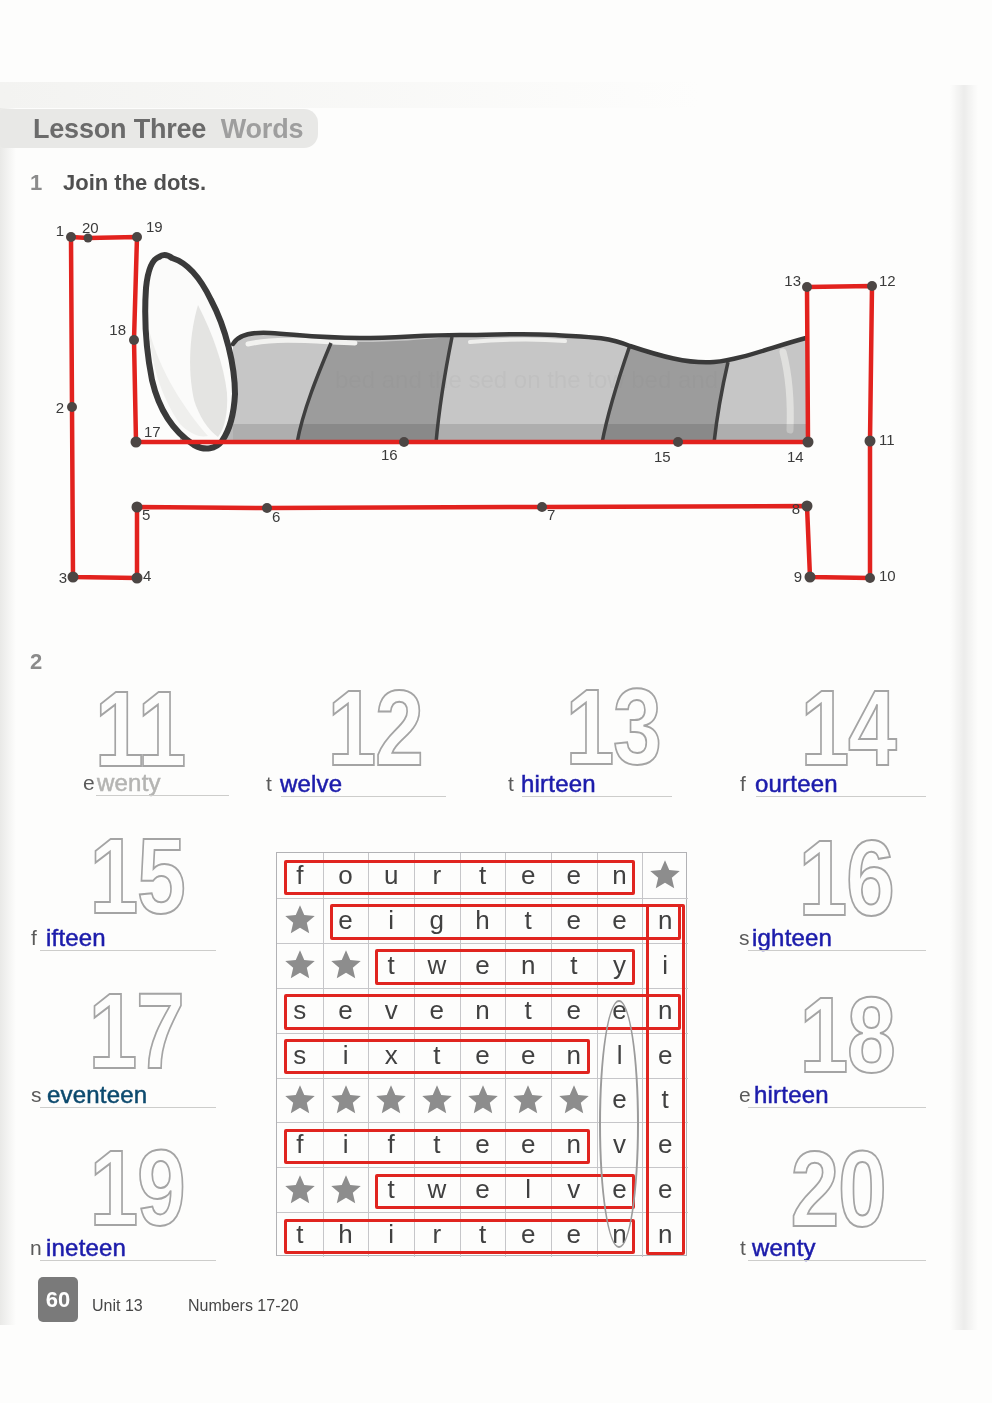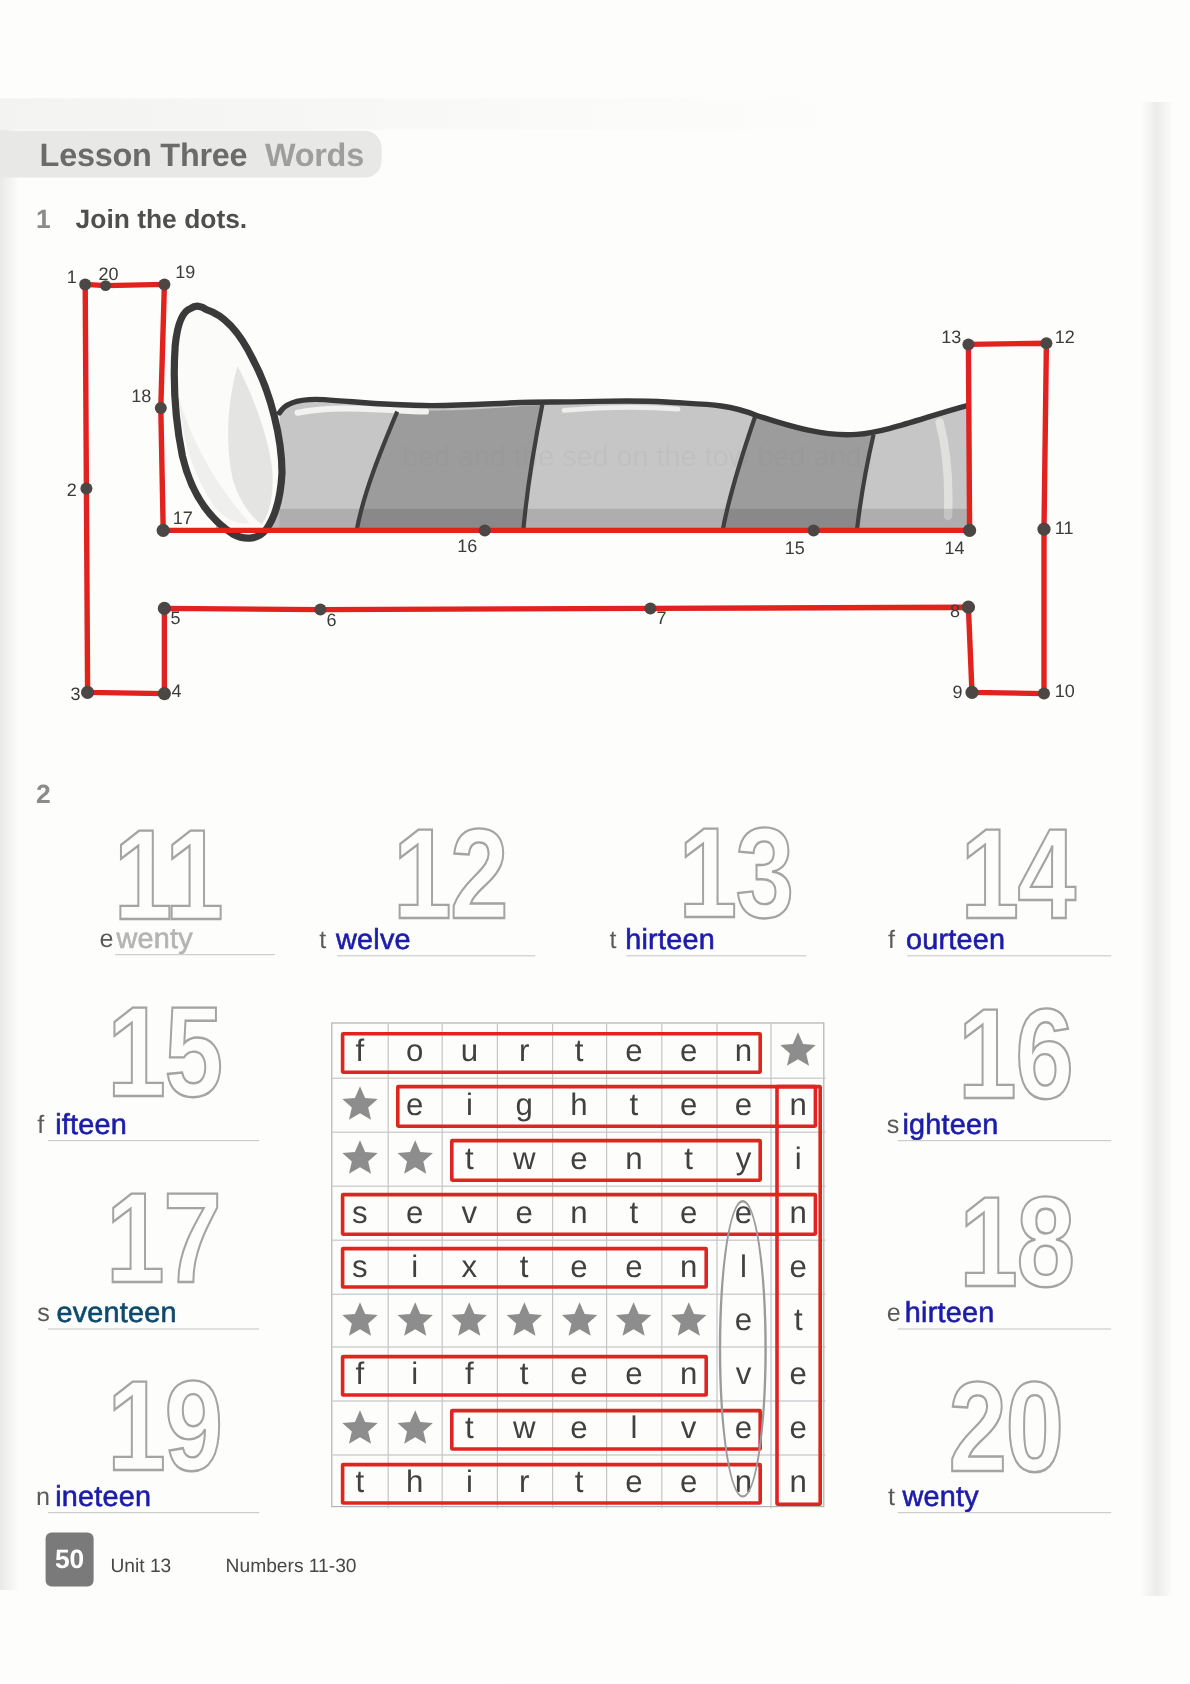--- a/index.html
+++ b/index.html
@@ -300,15 +300,15 @@
       <div class="rr" style="left:98.3px;top:96.3px;width:260.0px;height:35.4px"></div>
       <div class="rr" style="left:7.0px;top:141.2px;width:397.0px;height:35.4px"></div>
       <div class="rr" style="left:7.0px;top:186.1px;width:305.7px;height:35.4px"></div>
       <div class="rr" style="left:7.0px;top:275.9px;width:305.7px;height:35.4px"></div>
       <div class="rr" style="left:98.3px;top:320.8px;width:260.0px;height:35.4px"></div>
       <div class="rr" style="left:7.0px;top:365.7px;width:351.4px;height:35.4px"></div>
       <div class="rr" style="left:369.4px;top:51.4px;width:38.2px;height:350.7px"></div>
       <div style="position:absolute;left:322.2px;top:146.7px;width:39.7px;height:248.4px;border:2px solid #9b9b9b;border-radius:50%"></div>
     </div>
 
-<div style="position:absolute;left:38px;top:1277px;width:40px;height:45px;background:#7a7a7a;border-radius:5px;display:flex;align-items:center;justify-content:center;color:#ffffff;font-size:22px;font-weight:bold">50</div>
+<div style="position:absolute;left:38px;top:1277px;width:40px;height:45px;background:#7a7a7a;border-radius:5px;display:flex;align-items:center;justify-content:center;color:#ffffff;font-size:22px;font-weight:bold">60</div>
 <div style="position:absolute;left:92px;top:1297px;font-size:16px;color:#474747">Unit 13</div>
-<div style="position:absolute;left:188px;top:1297px;font-size:16px;color:#474747">Numbers 11-30</div>
+<div style="position:absolute;left:188px;top:1297px;font-size:16px;color:#474747">Numbers 17-20</div>
 </div>
 </body></html>

